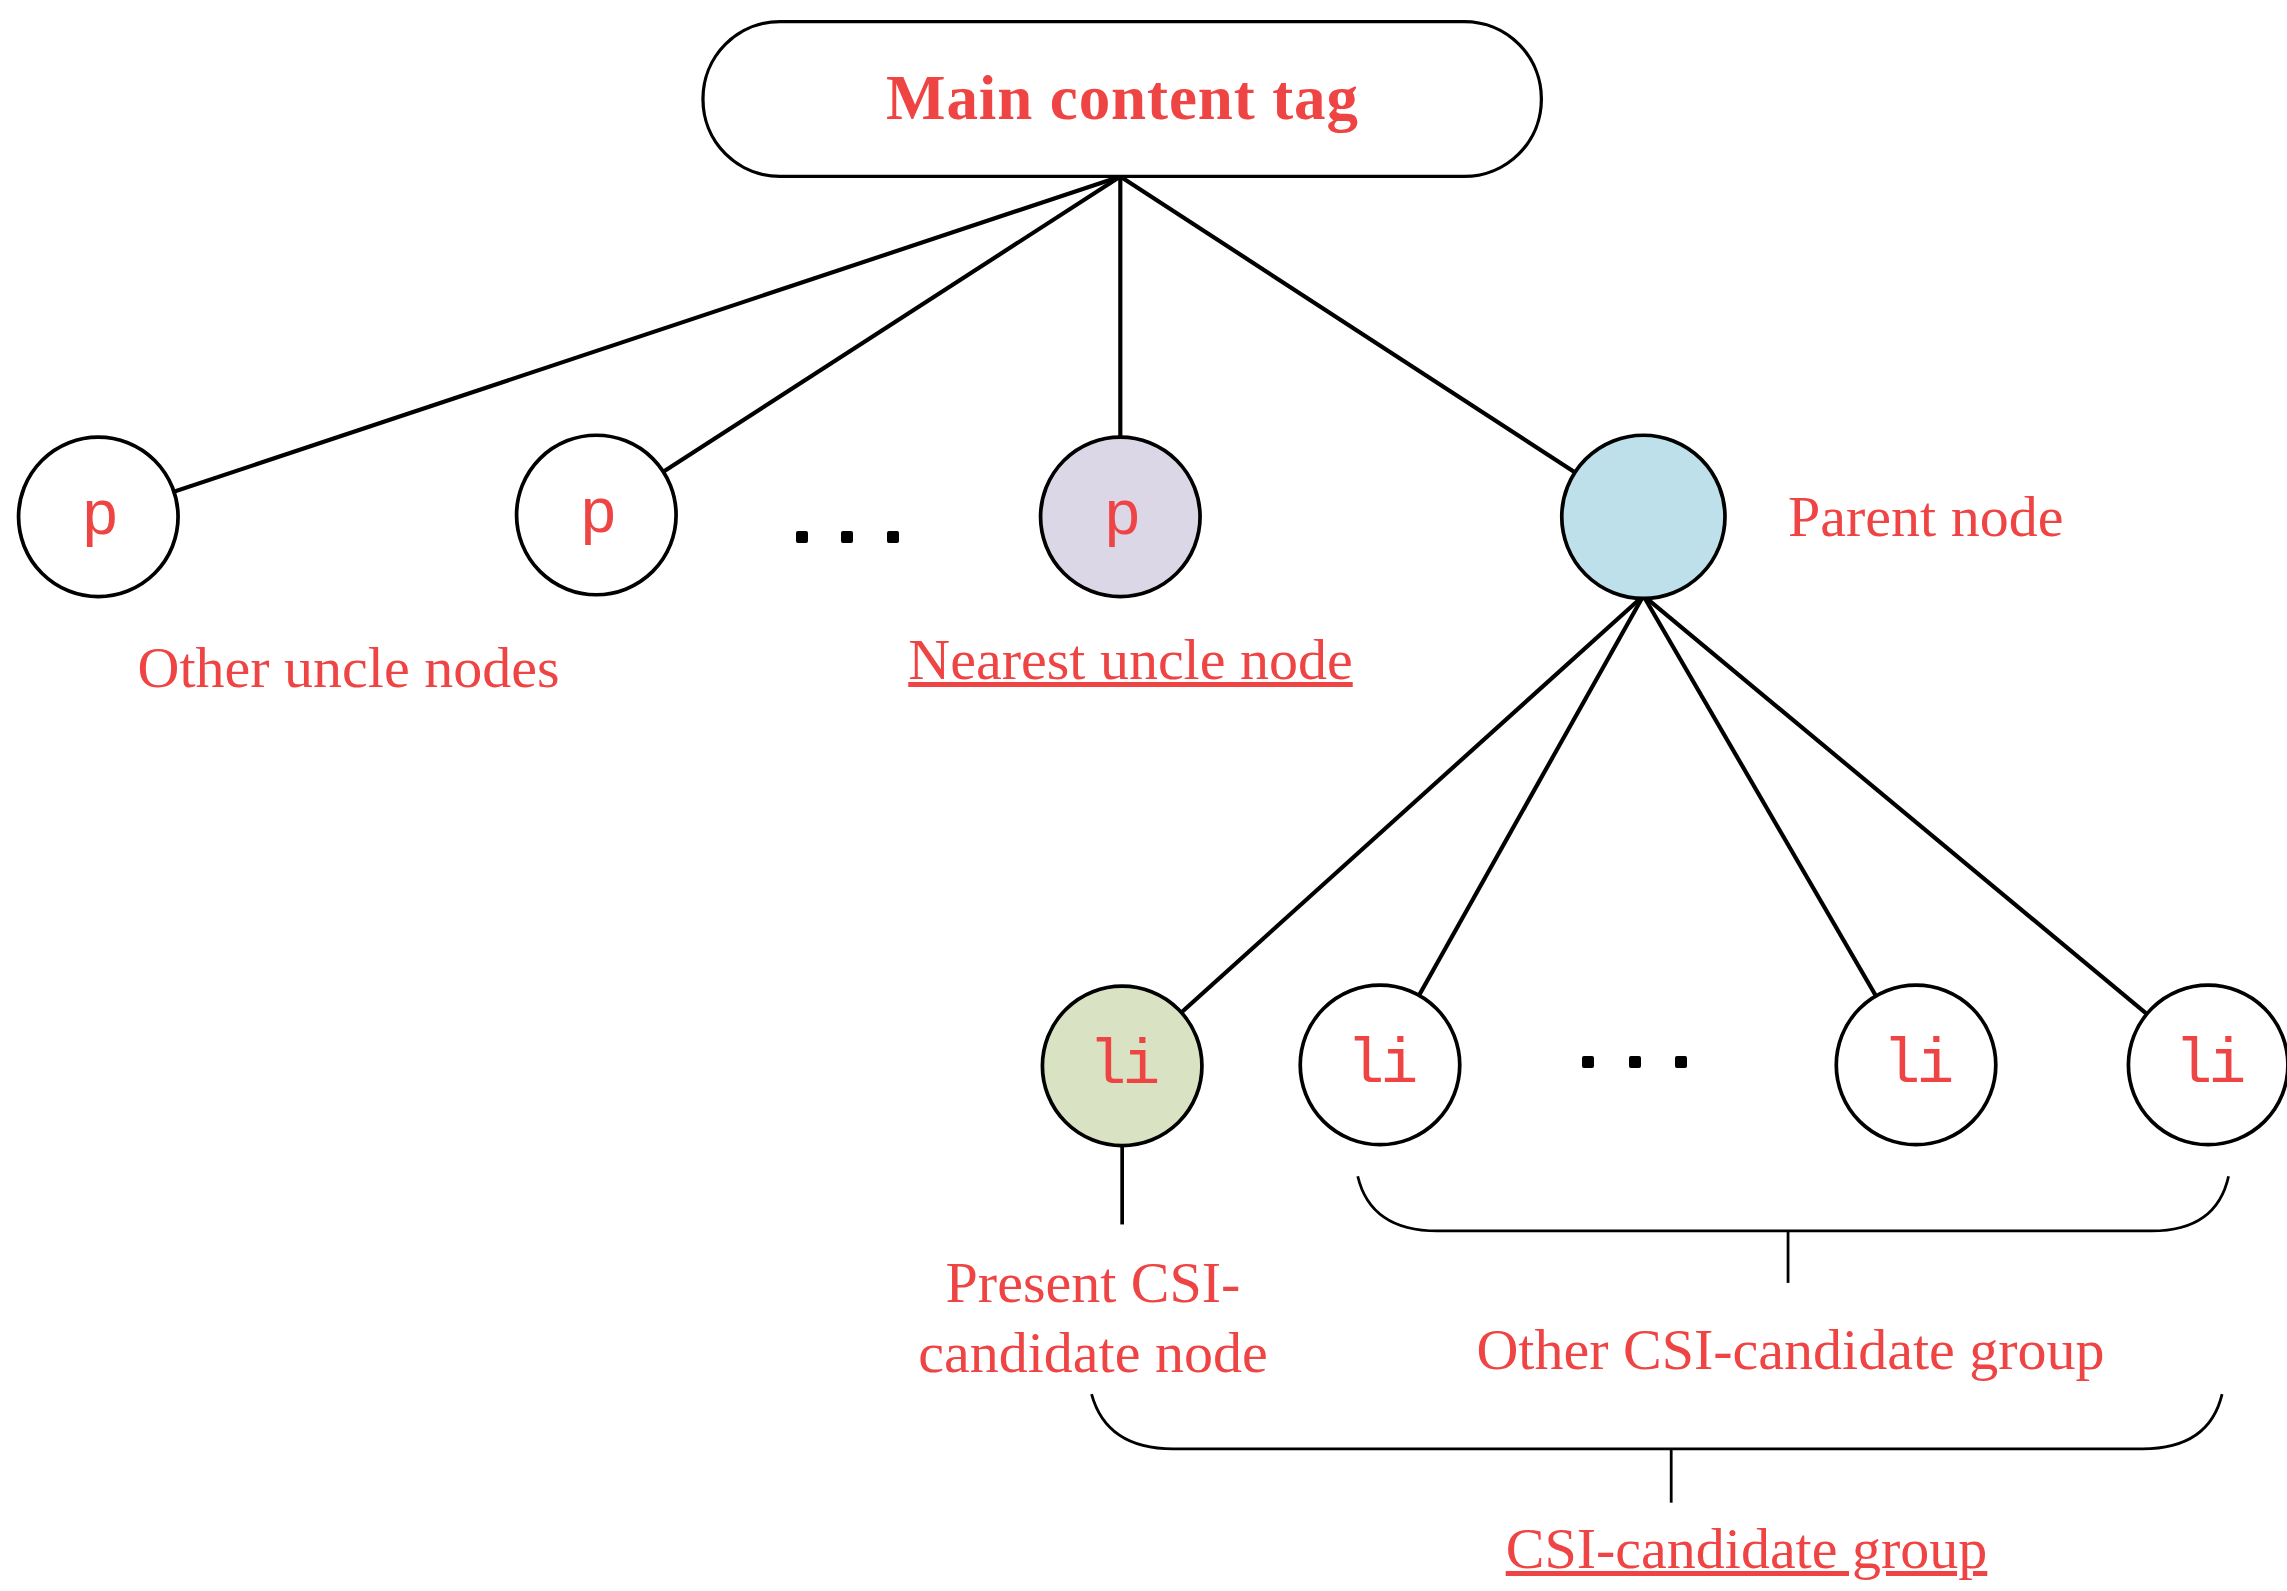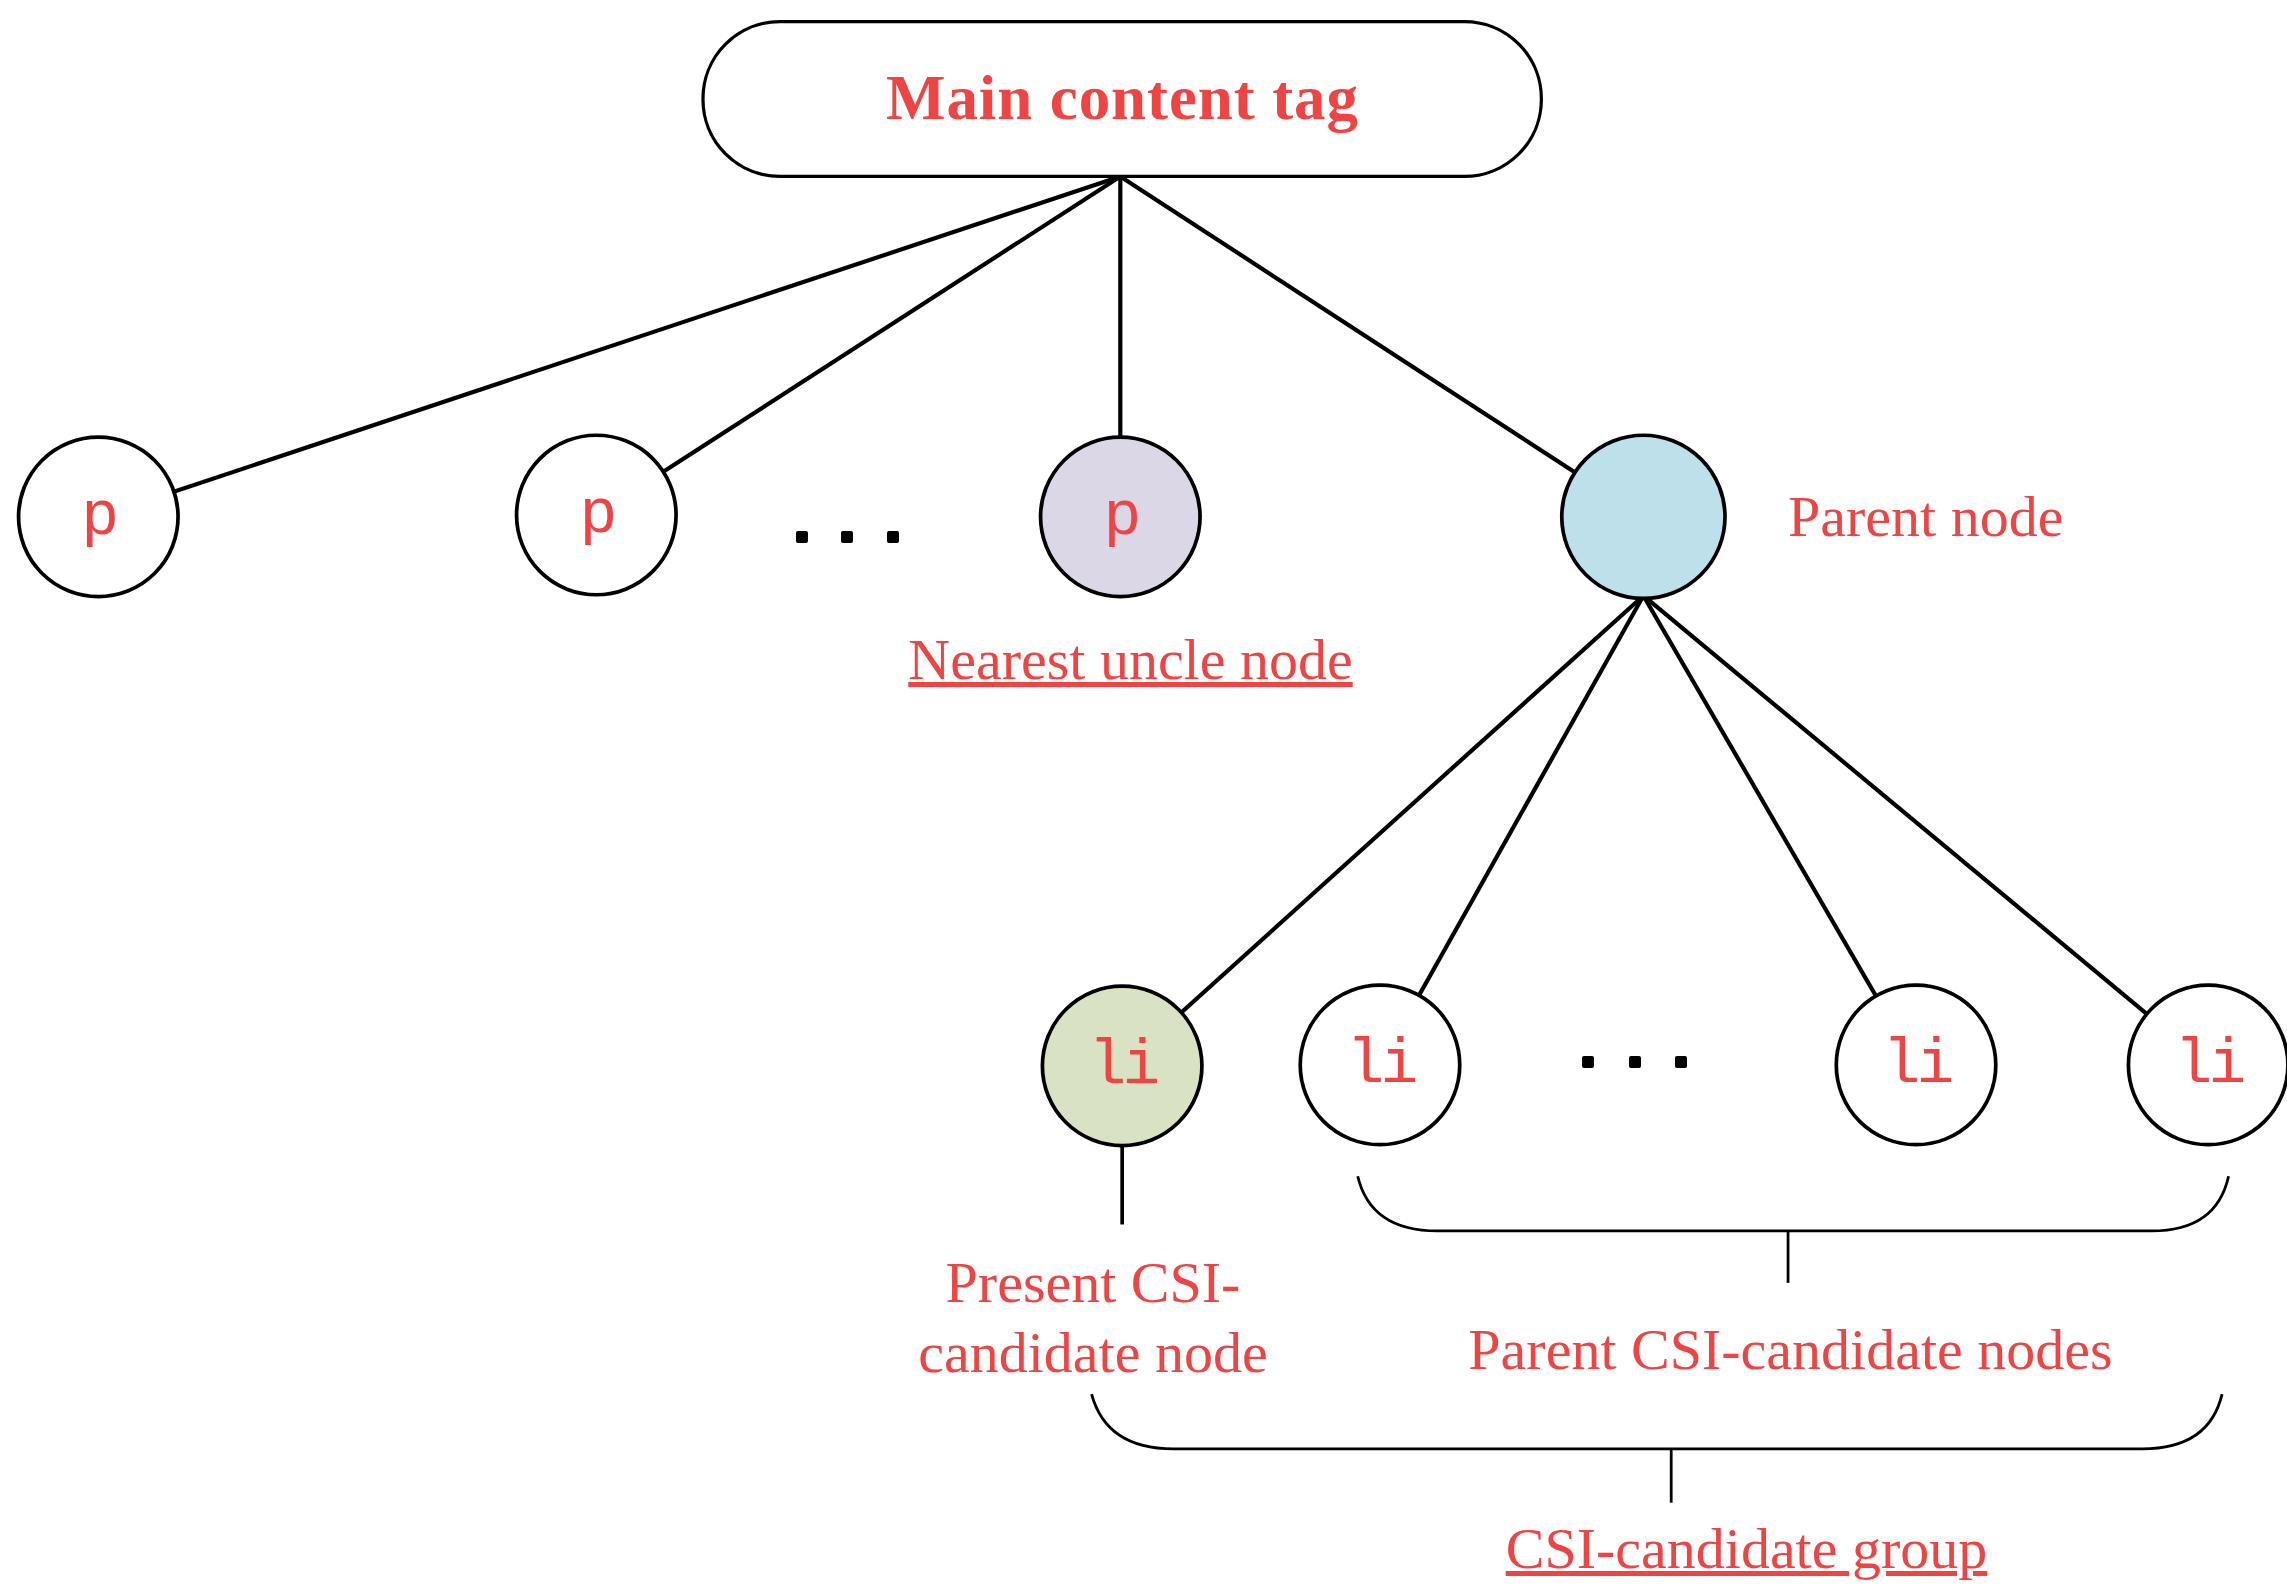--- a/index.html
+++ b/index.html
@@ -88,28 +88,29 @@
     <div class="dot" style="left:841px;top:531px;"></div>
     <div class="dot" style="left:887px;top:531px;"></div>
   </div>
 
   <div>
     <div class="dot" style="left:1582px;top:1056px;"></div>
     <div class="dot" style="left:1629px;top:1056px;"></div>
     <div class="dot" style="left:1675px;top:1056px;"></div>
   </div>
 
+  <div class="txt caption" style="left:70px;top:633px;width:557px;">Other uncle nodes</div>
 
   <div class="txt caption" style="left:852px;top:625px;width:557px;text-decoration:underline;">Nearest uncle node</div>
 
   <div class="txt caption" style="left:861px;top:1248px;width:464px;">
     <div>Present CSI-</div>
     <div>candidate node</div>
   </div>
 
   <div class="txt caption" style="left:1788px;top:482px;">Parent node</div>
 
-  <div class="txt caption" style="left:1373px;top:1315px;width:835px;">Parent CSI-candidate nodes</div>
+  <div class="txt caption" style="left:1373px;top:1315px;width:835px;">Other CSI-candidate group</div>
 
   <div class="txt caption" style="left:1422px;top:1514px;width:649px;text-decoration:underline;">CSI-candidate group</div>
 
 </div>
 
 
 </body></html>

